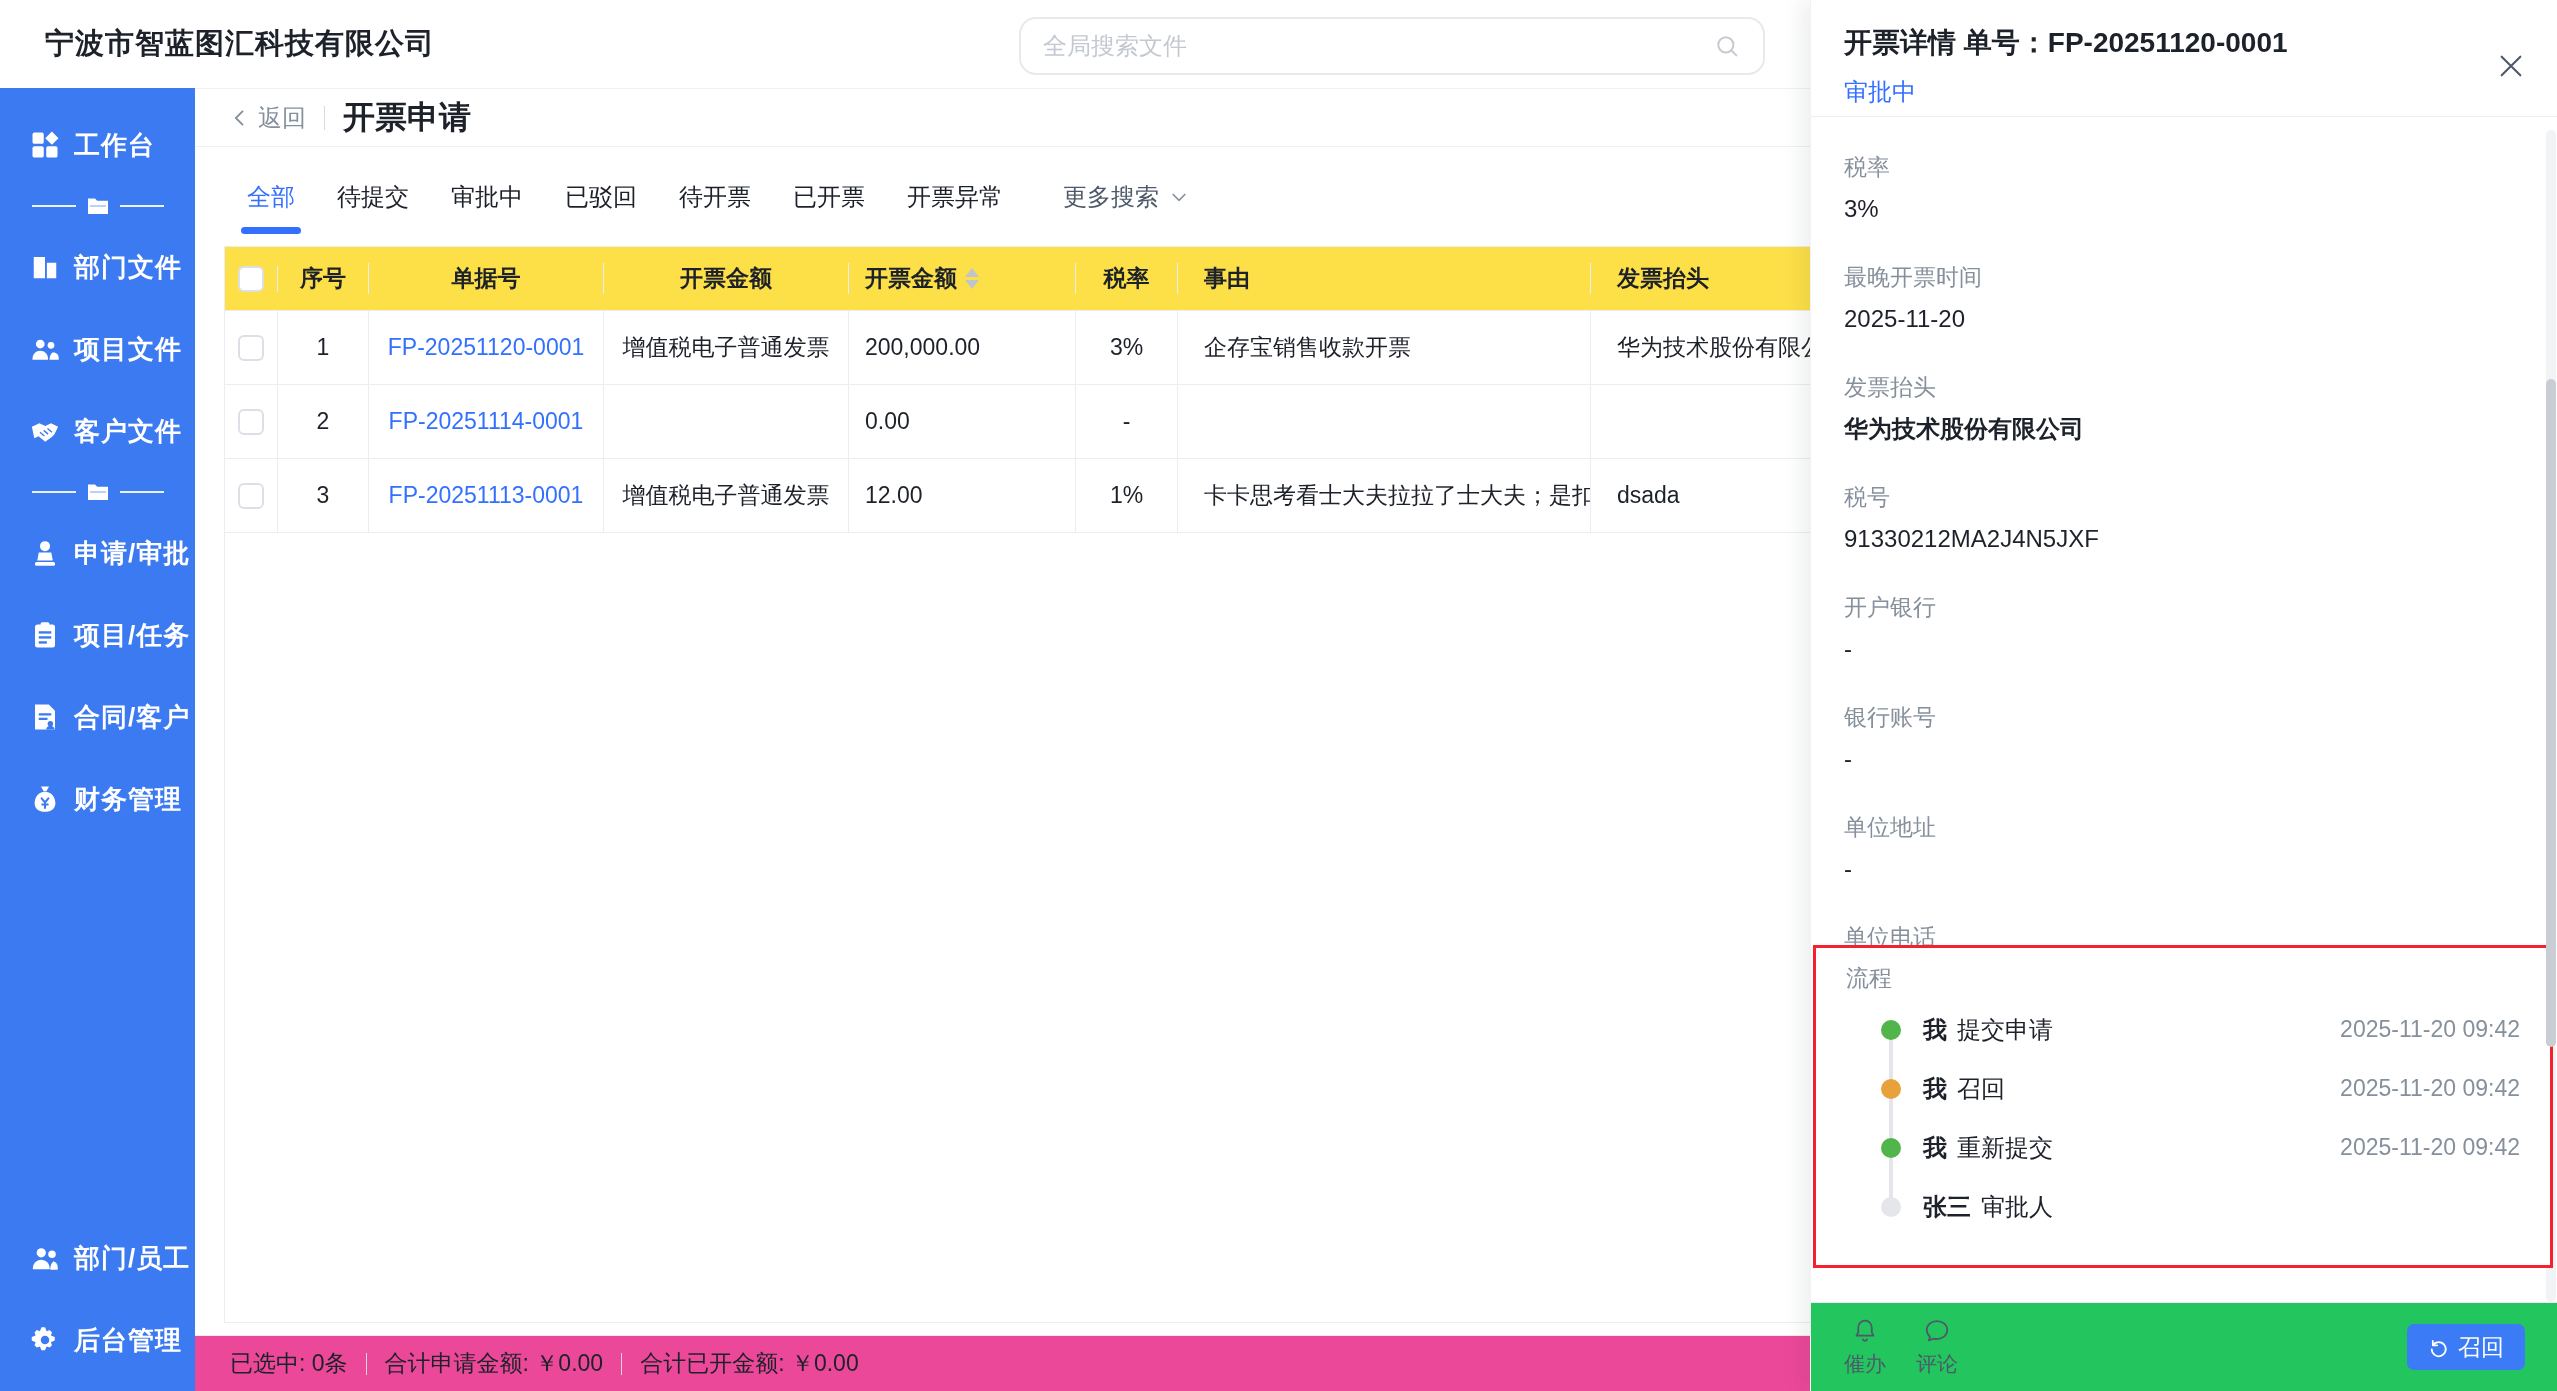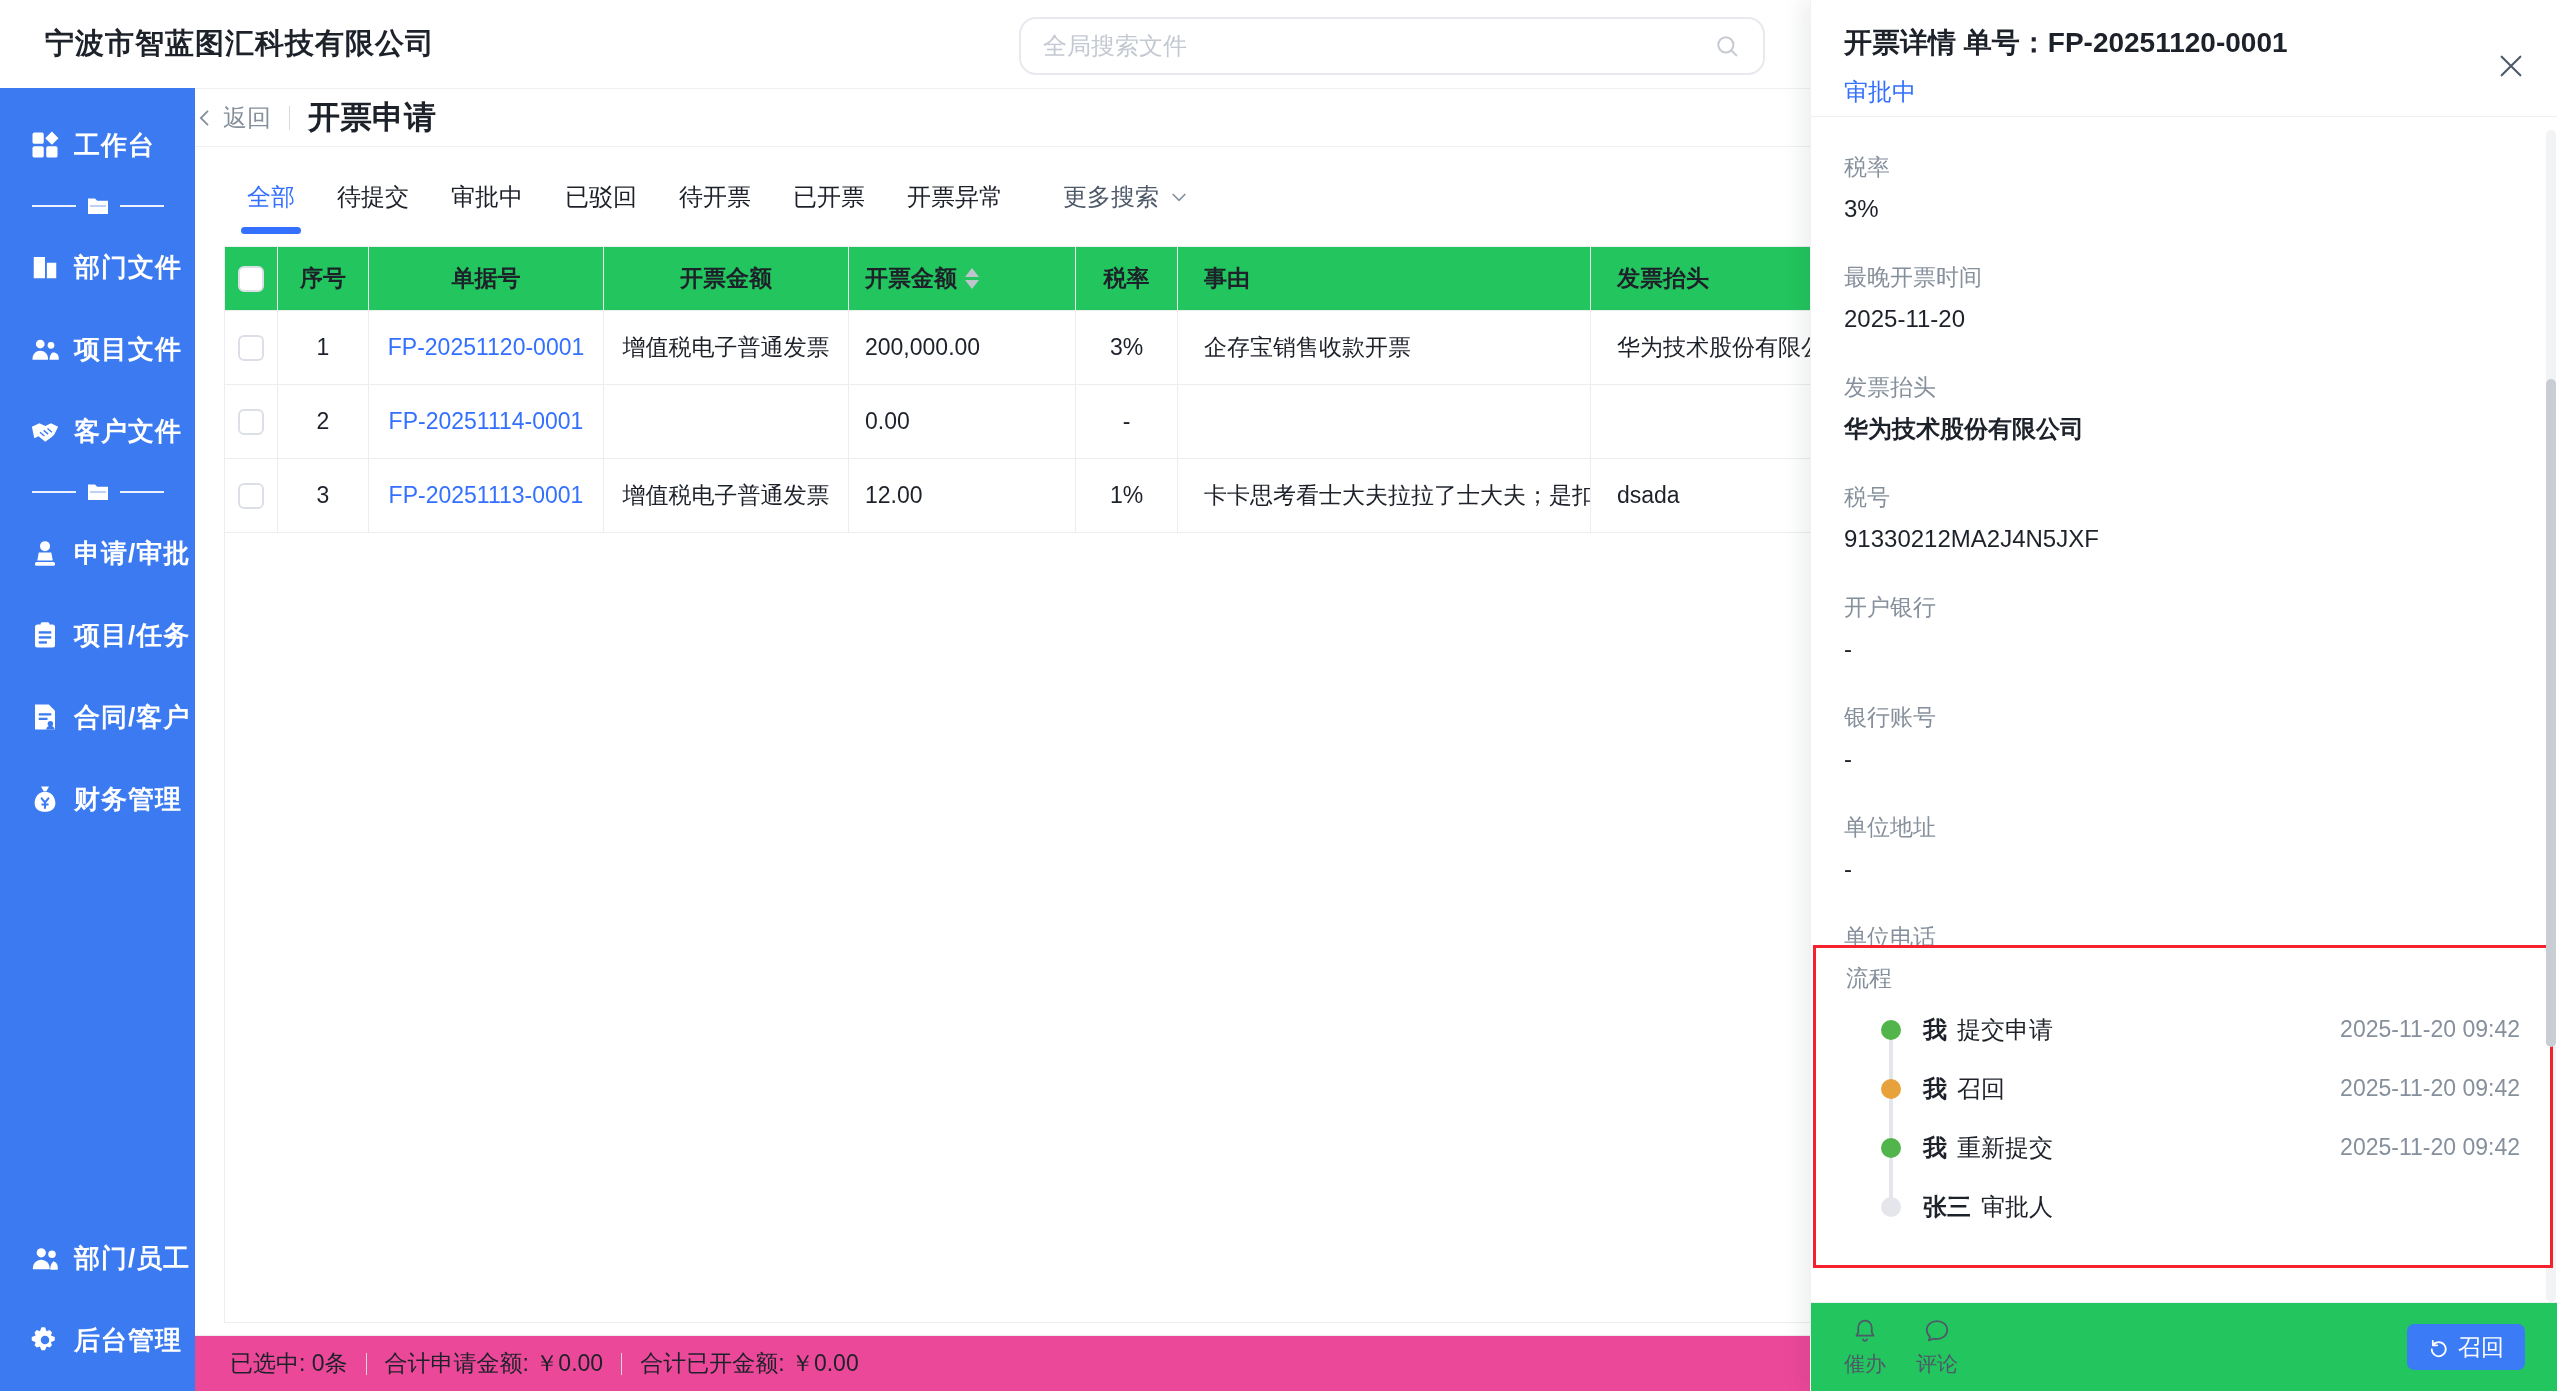--- a/index.html
+++ b/index.html
@@ -24,39 +24,39 @@
   .side-item svg { width:30px; height:30px; margin-right:14px; flex:0 0 auto; }
   .side-divider { height:40px; display:flex; align-items:center; justify-content:center; gap:10px; flex:0 0 auto; }
   .side-divider .rule { width:44px; height:2px; background:rgba(255,255,255,.9); }
   .side-divider svg { width:24px; height:24px; }
   .side-spacer { flex:1 1 auto; }
   .side-bottom { margin-bottom:10px; }
 
   
   .main { position:absolute; left:195px; top:88px; width:2362px; height:1303px; background:#fff;
     border-top:1px solid #eef0f3; }
-  .breadcrumb-row { height:58px; border-bottom:1px solid #eef0f3; display:flex; align-items:center; }
+  .breadcrumb-row { height:58px; border-bottom:1px solid #eef0f3; display:flex; align-items:center; padding-left:35px; }
   .back-link { display:flex; align-items:center; gap:8px; color:#86909c; font-size:24px; cursor:pointer; }
   .crumb-sep { width:1px; height:24px; background:#d8dadf; margin:0 18px; }
   .crumb-title { font-size:32px; font-weight:600; color:#1d2129; }
 
   .tabs-row { height:99px; display:flex; align-items:center; padding-left:46px; }
   .tab { position:relative; height:99px; display:flex; align-items:center; margin-right:30px;
     font-size:24px; color:#1d2129; cursor:pointer; padding:0 6px; }
   .tab.active { color:#3370ff; }
   .tab.active::after { content:""; position:absolute; left:0; right:0; bottom:12px; height:7px;
     border-radius:4px; background:#3370ff; }
   .tab-more { margin-left:18px; color:#4e5969; gap:10px; }
   .tab-more svg { width:20px; height:20px; }
 
   
   .table-wrap { position:absolute; left:29px; top:157px; width:2333px; height:1077px;
     border:1px solid #ebedf0; background:#fff; overflow:hidden; }
   .trow { display:flex; width:2333px; border-bottom:1px solid #ebedf0; }
-  .thead { height:64px; background:#22c55e; }
+  .thead { height:64px; background:#fde047;align-items:center; }
   .tbody-row { height:74px; background:#fff; cursor:pointer; }
   .cell { display:flex; align-items:center; border-right:1px solid #ebedf0; overflow:hidden;
     font-size:23px; color:#1d2129; white-space:nowrap; }
   .thead .cell { font-weight:bold; }
   .c-check { width:53px; justify-content:center; }
   .c-idx { width:91px; justify-content:center; }
   .c-doc { width:235px; justify-content:center; }
   .c-type { width:245px; justify-content:center; }
   .c-amt { width:227px; padding-left:16px; }
   .c-tax { width:102px; justify-content:center; }

